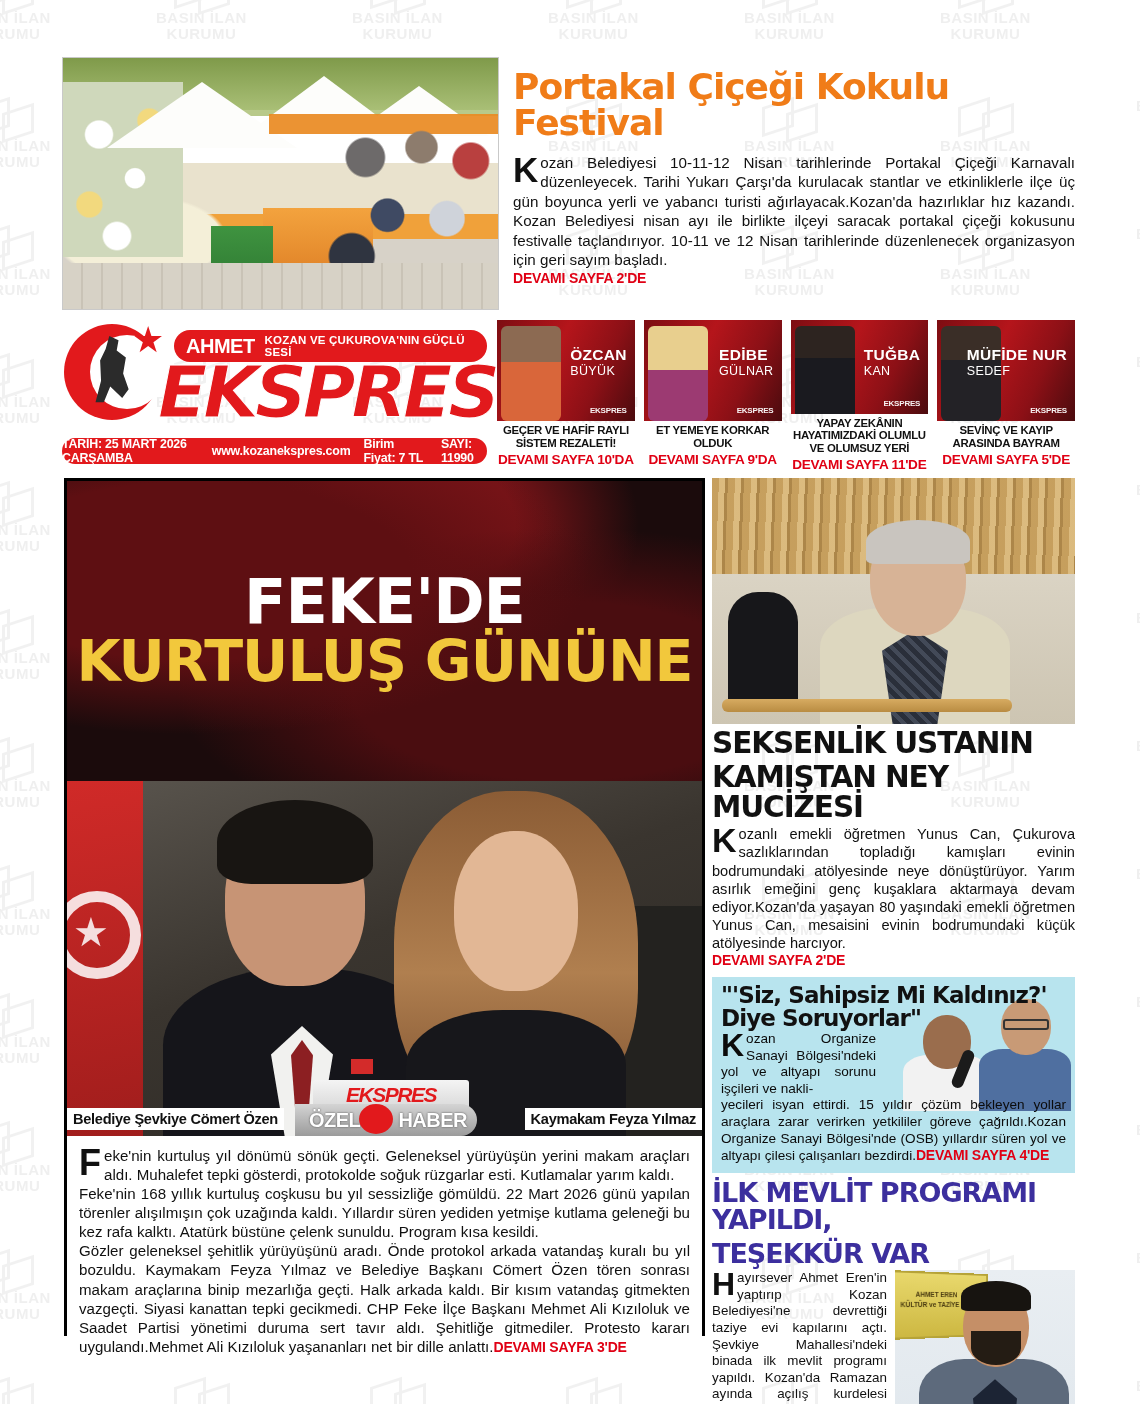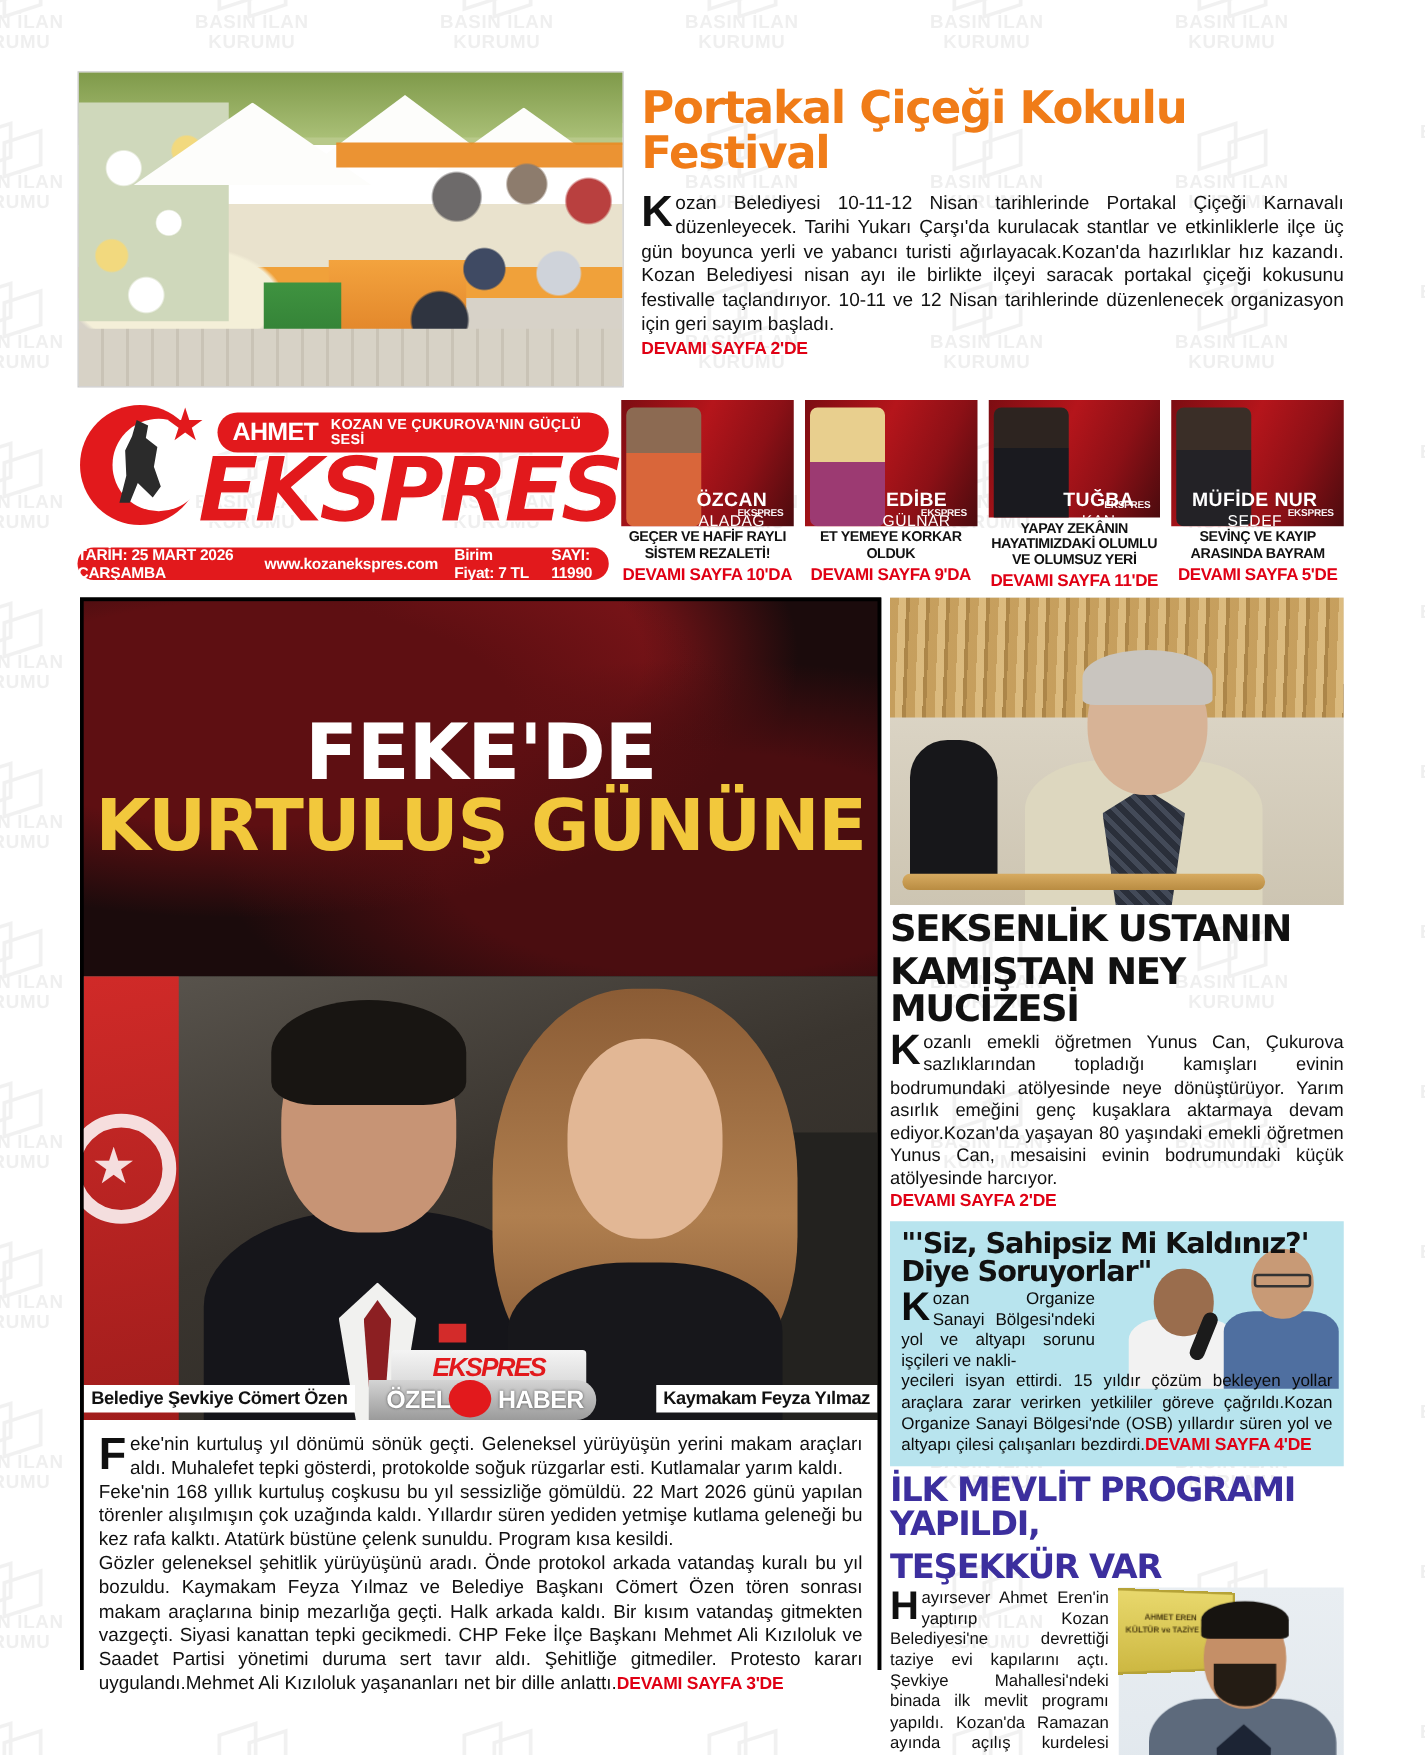--- a/index.html
+++ b/index.html
@@ -171,21 +171,21 @@
   .col-card{ flex:1; display:flex; flex-direction:column; }
   .col-photo{
     height:101px; position:relative; overflow:hidden;
     background:linear-gradient(115deg,#7c0d12 0%,#b5151b 40%,#8c1016 70%,#4b0b0e 100%);
   }
   .col-photo .face{
     position:absolute; left:4px; top:6px; width:60px; height:95px;
     border-radius:6px;
   }
   .col-photo .nm{
-    position:absolute; right:21px; top:26px; text-align:center; color:#fff;margin-top:46px;
+    position:absolute; right:8px; top:26px; text-align:left; color:#fff;
   }
   .col-photo .nm b{ display:block; font-size:15.5px; font-weight:700; letter-spacing:.3px;}
   .col-photo .nm span{ display:block; font-size:12.5px; font-weight:400; letter-spacing:.4px;}
   .col-photo .mini{
     position:absolute; right:8px; bottom:6px; font-size:8px; color:#fff; font-weight:700;
     letter-spacing:-.2px; opacity:.95;
   }
   .col-title{
     font-size:11.4px; font-weight:700; color:#111; text-align:center;
     line-height:1.12; margin-top:3px; letter-spacing:-.3px;
@@ -655,21 +655,21 @@
       </div>
     </div>
 
     <div id="columnists">
 
       <div class="col-card">
         <div class="col-photo">
           <div class="face" style="background:linear-gradient(180deg,#8c6a52 0 38%,#d9663a 38% 100%);"></div>
           <div class="nm">
             <b>ÖZCAN</b>
-            <span>ALADAĞ</span>
+            <span>BÜYÜK</span>
           </div>
           <div class="mini">EKSPRES</div>
         </div>
         <div class="col-title">GEÇER VE HAFİF RAYLI SİSTEM REZALETİ!</div>
         <div class="col-cont">DEVAMI SAYFA 10'DA</div>
       </div>
 
       <div class="col-card">
         <div class="col-photo">
           <div class="face" style="background:linear-gradient(180deg,#e8cf8e 0 46%,#9c3a72 46% 100%);"></div>

